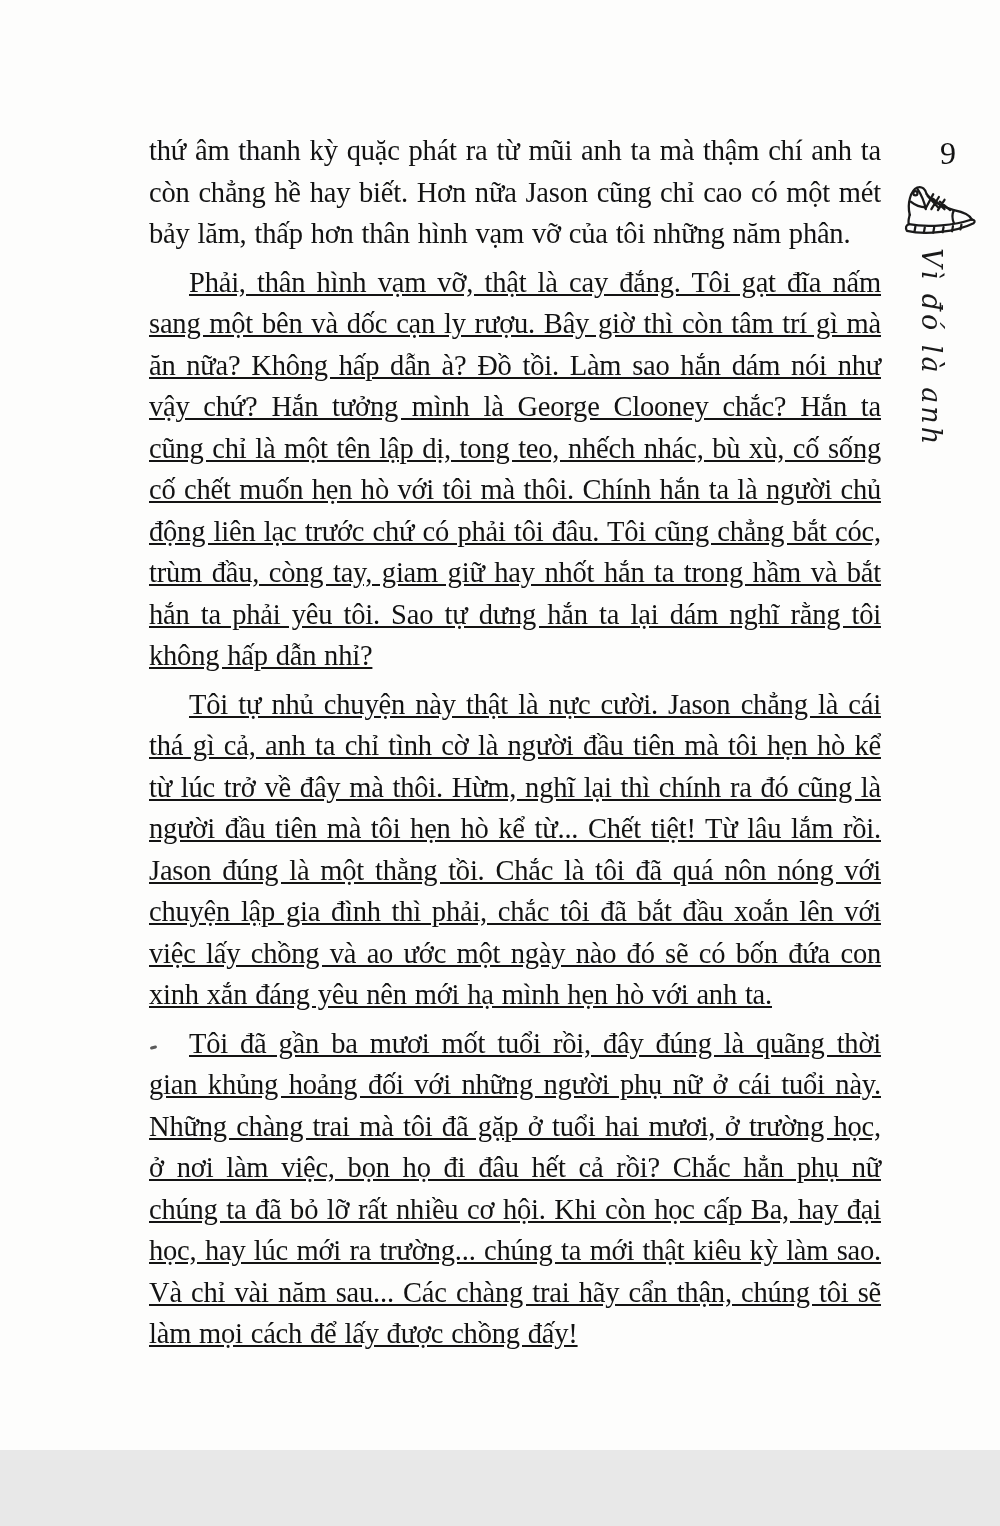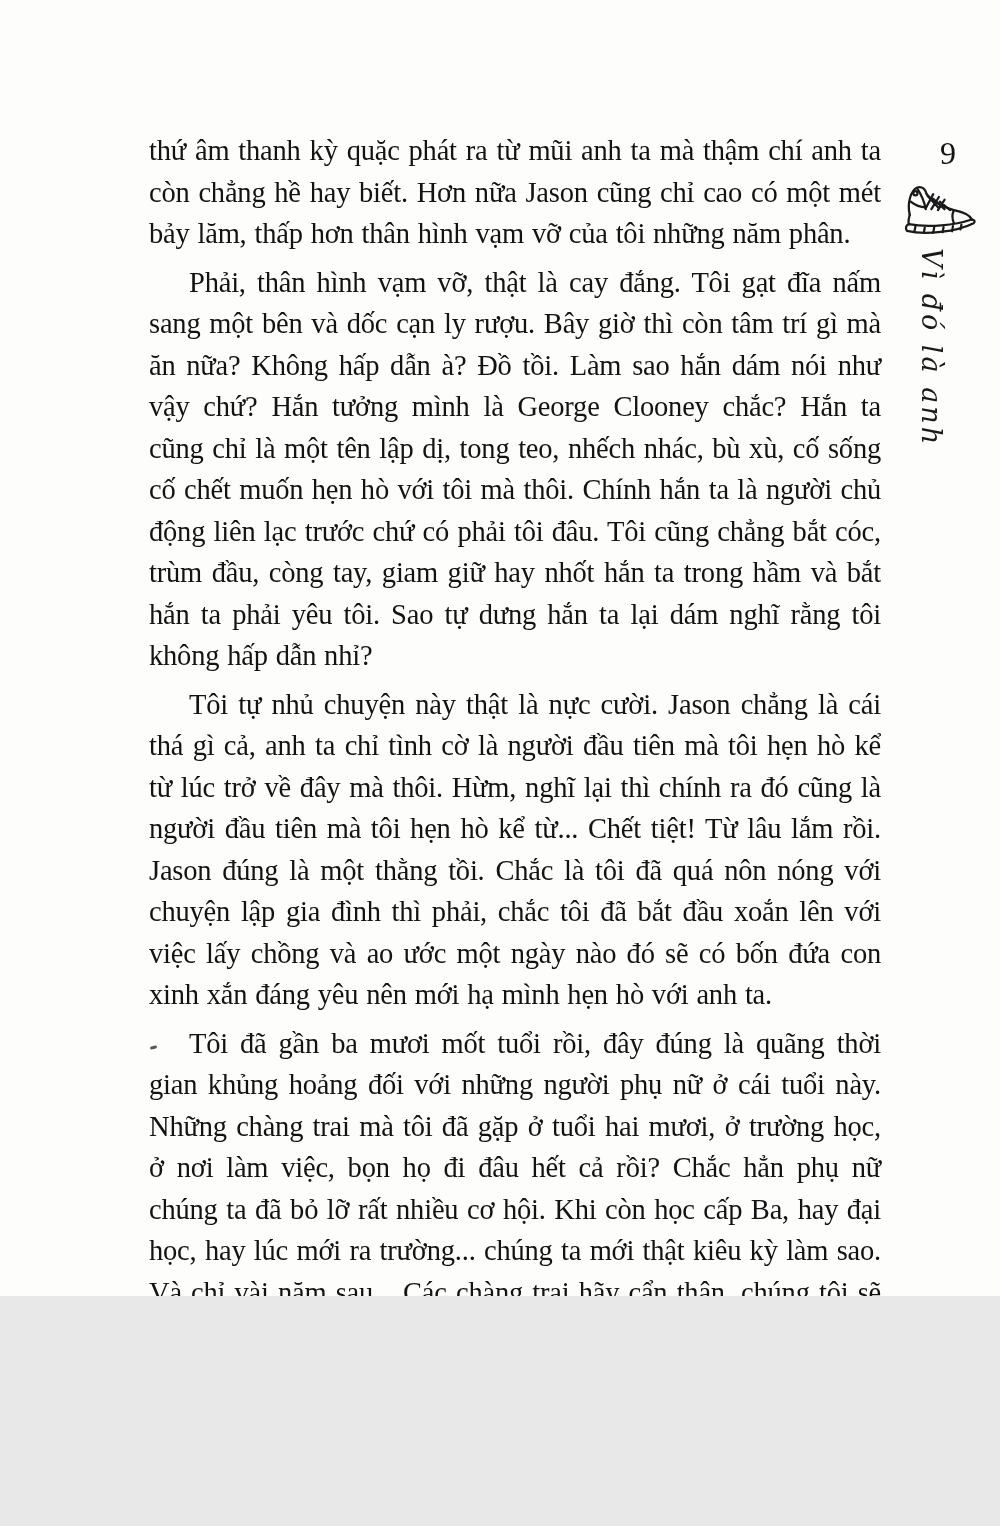--- a/index.html
+++ b/index.html
@@ -3,21 +3,21 @@
 <meta charset="utf-8">
 <style>
   html, body {
     margin: 0;
     padding: 0;
     background: #e8e8e8;
   }
   .page {
     position: relative;
     width: 1000px;
-    height: 1296px;
+    height: 1450px;
     background: #fdfdfc;
     overflow: hidden;
     font-family: "Liberation Serif", serif;
     color: #131313;
   }
   .text-block {
     position: absolute;
     left: 149px;
     top: 130px;
     width: 732px;
@@ -30,20 +30,21 @@
     text-align: justify;
     text-indent: 40px;
     letter-spacing: -0.2px;
     word-spacing: 1px;
   }
   .text-block p.no-indent {
     text-indent: 0;
   }
   .text-block p + p {
     margin-top: 7px;
+    text-decoration: underline;
   }
   .page-number {
     position: absolute;
     top: 134px;
     left: 928px;
     width: 40px;
     text-align: center;
     font-size: 32px;
     line-height: 38px;
   }

